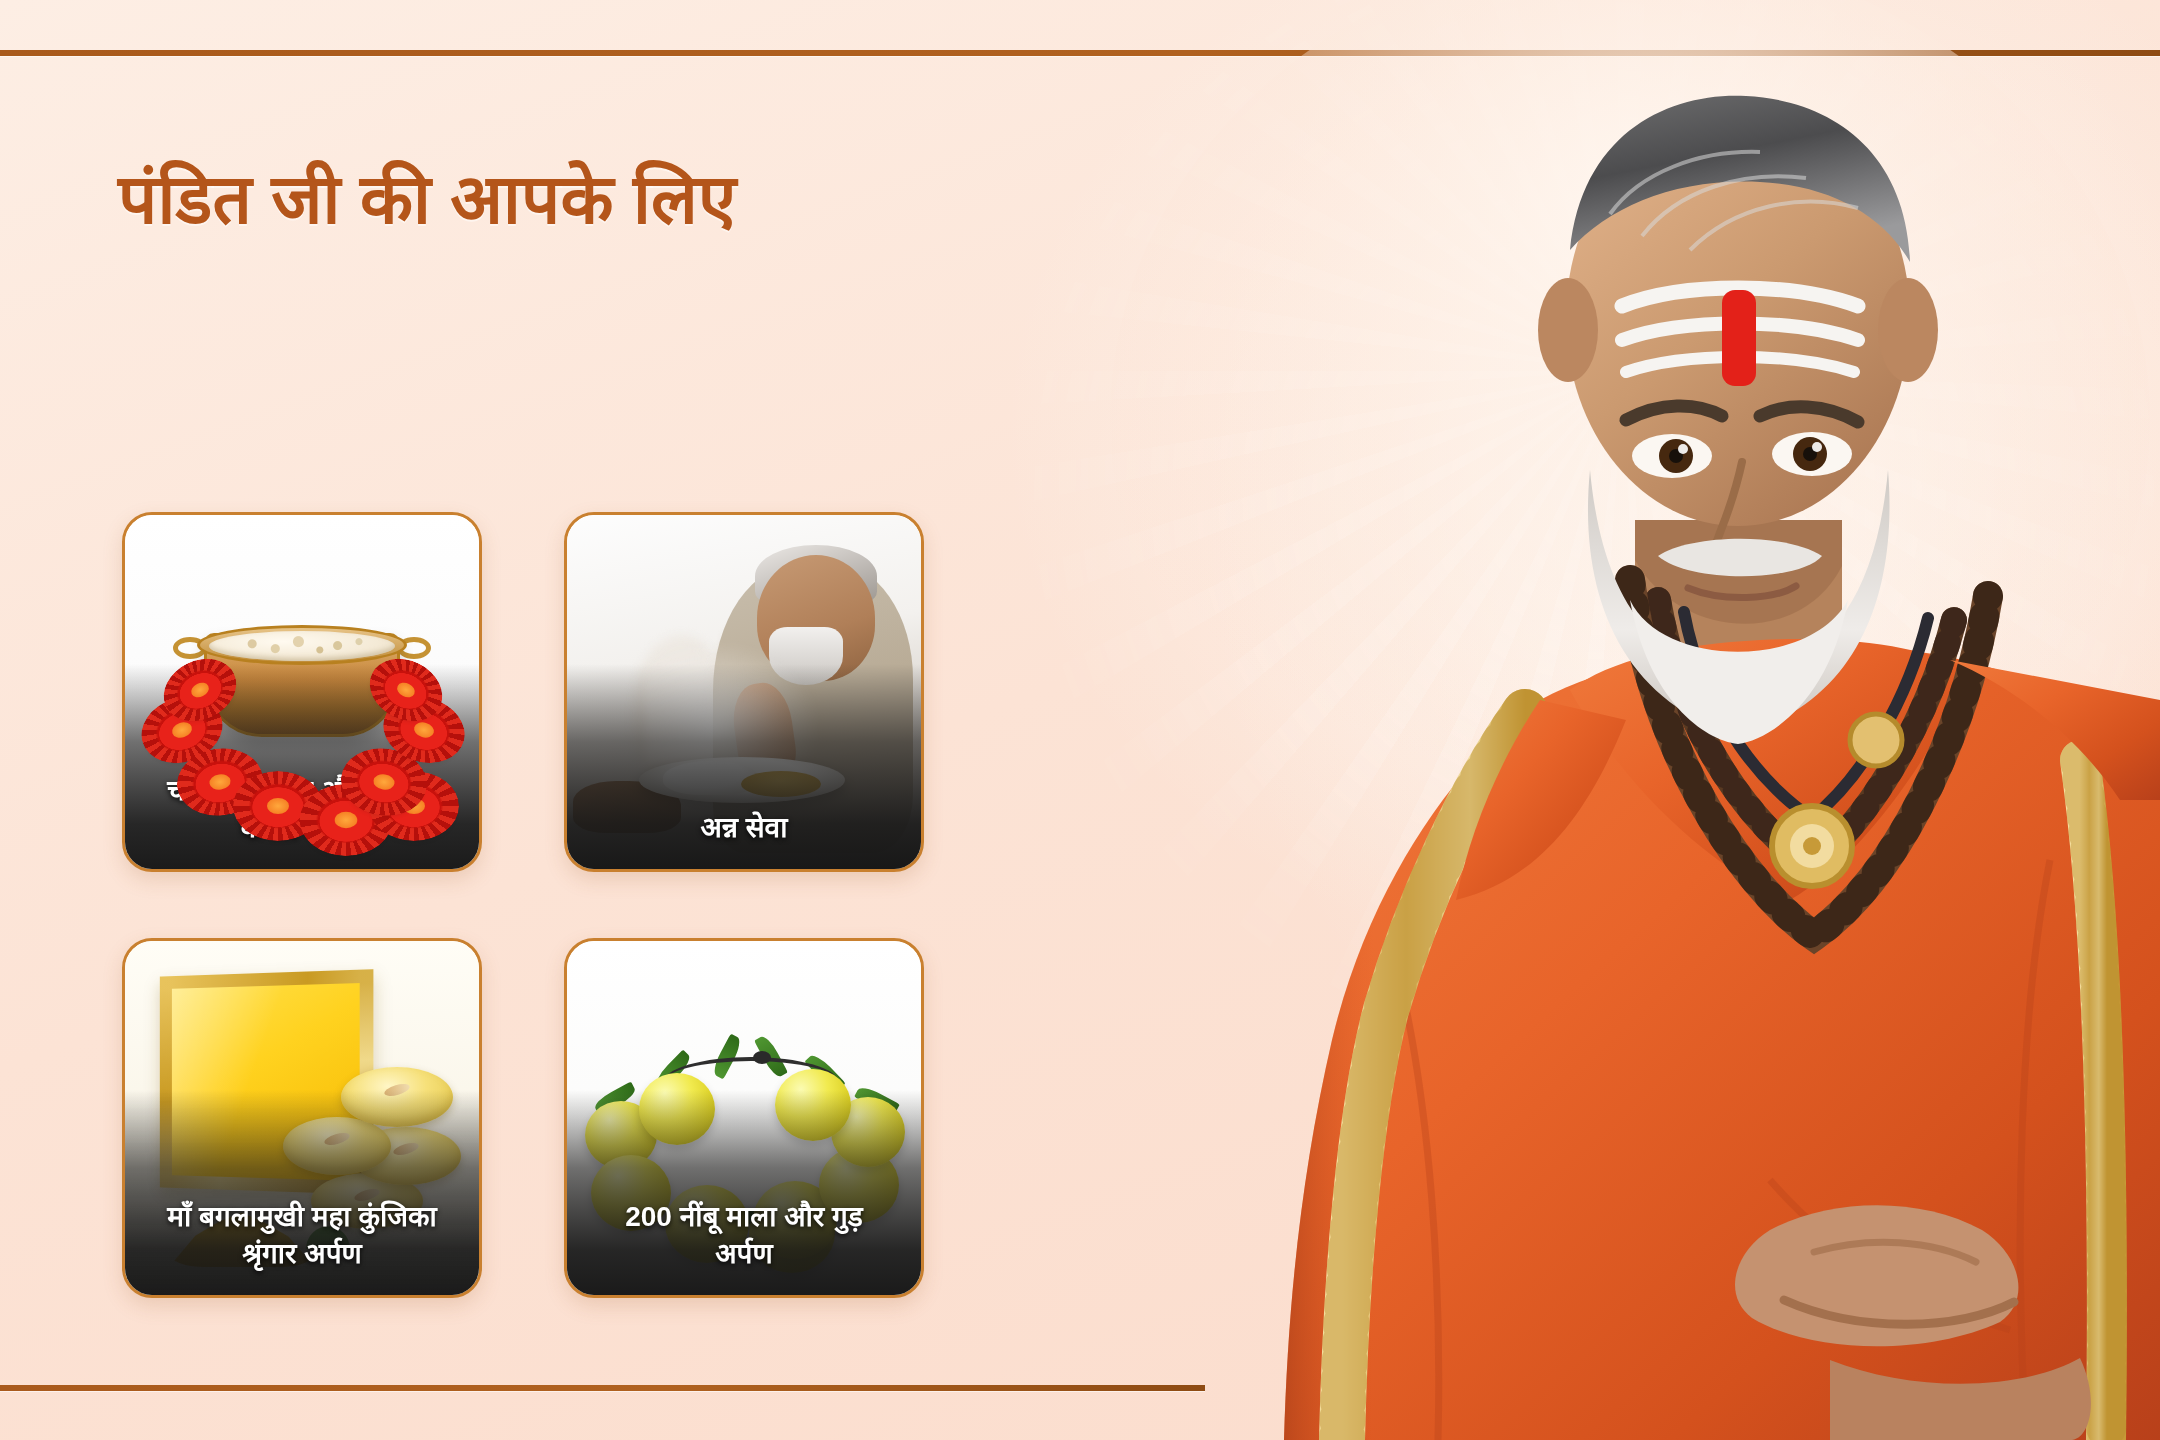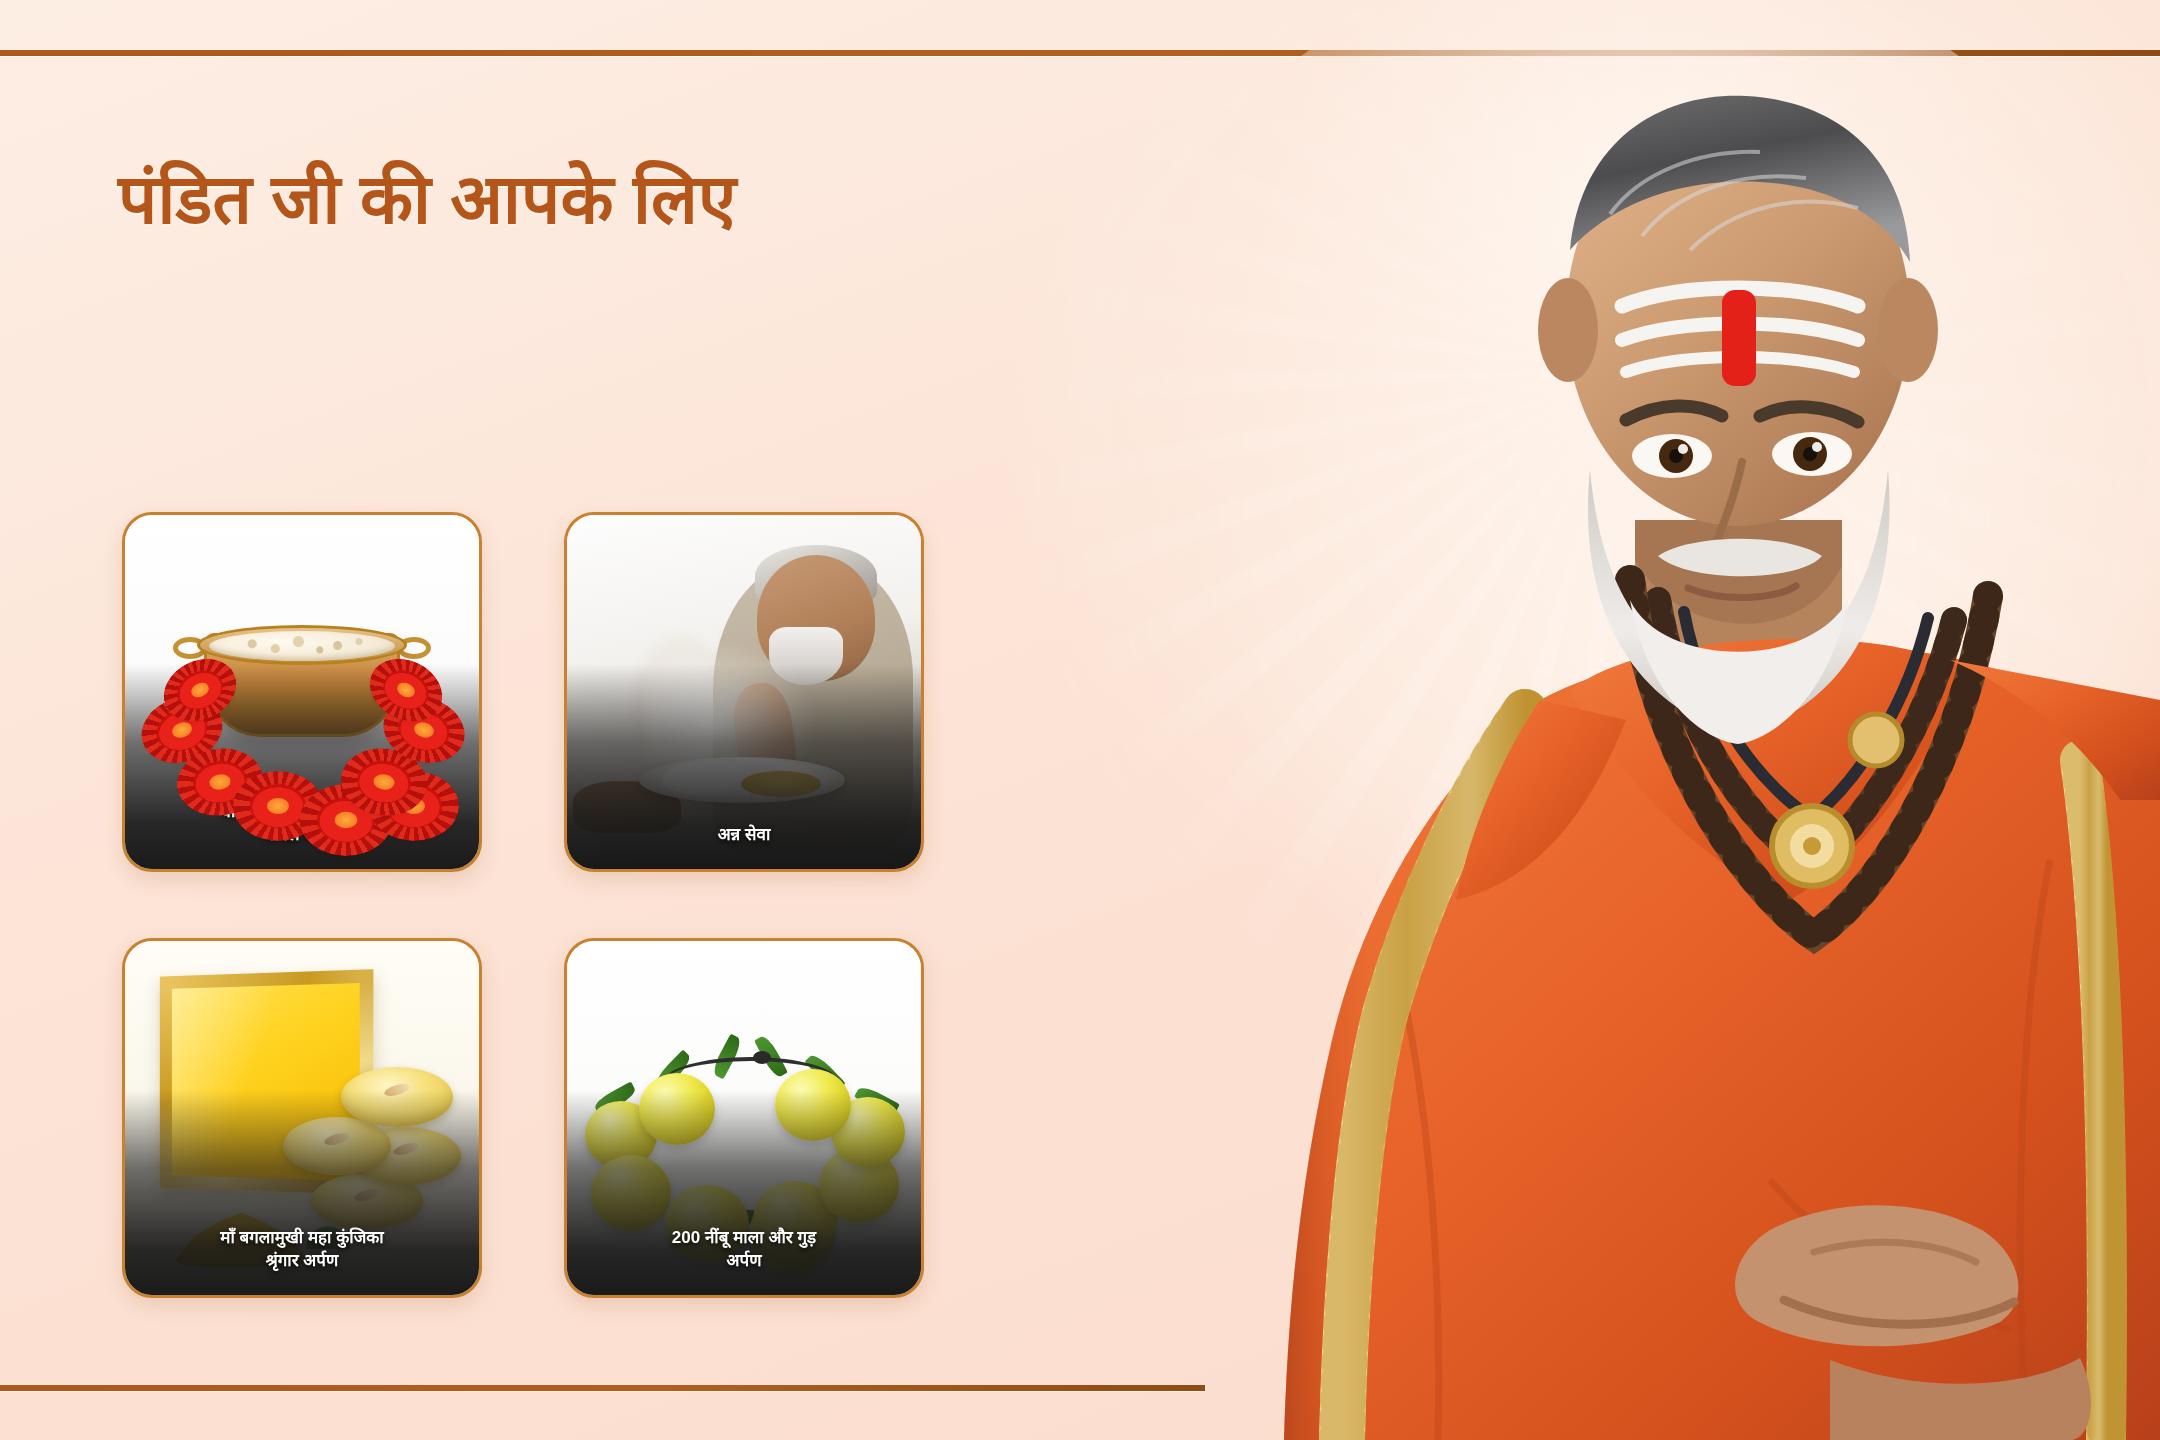--- a/index.html
+++ b/index.html
@@ -85,21 +85,21 @@
   }
   .card-photo {
     position:absolute; inset:0;
     border-radius:27px;
     overflow:hidden;
   }
   .card-caption {
     position:absolute; left:0; right:0; bottom:0;
     padding:14px 16px 22px;
     color:#ffffff;
-    font-size:17px;
+    font-size:28px;
     line-height:1.34;
     font-weight:700;
     text-align:center;
     text-shadow:0 2px 5px rgba(0,0,0,.85);
     z-index:4;
   }
   .card-shade {
     position:absolute; left:0; right:0; bottom:0; height:58%;
     background:linear-gradient(180deg, rgba(28,28,28,0) 0%, rgba(30,30,30,.62) 38%, rgba(24,24,24,.93) 78%, rgba(20,20,20,.97) 100%);
     z-index:3;

